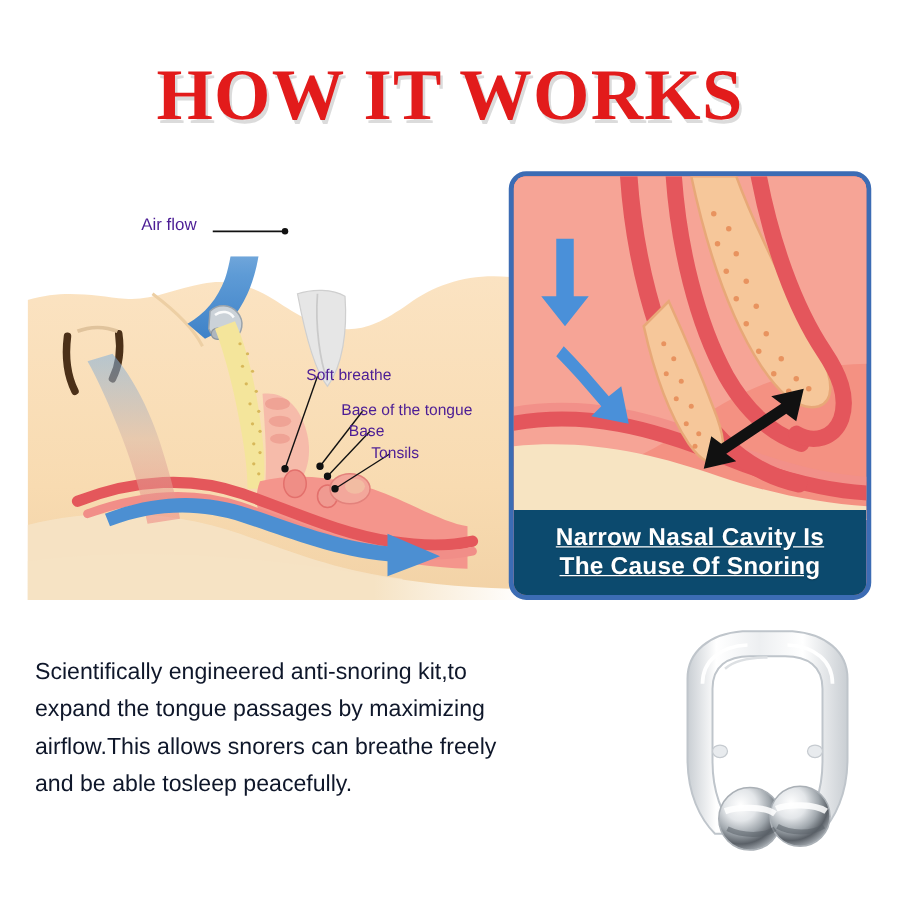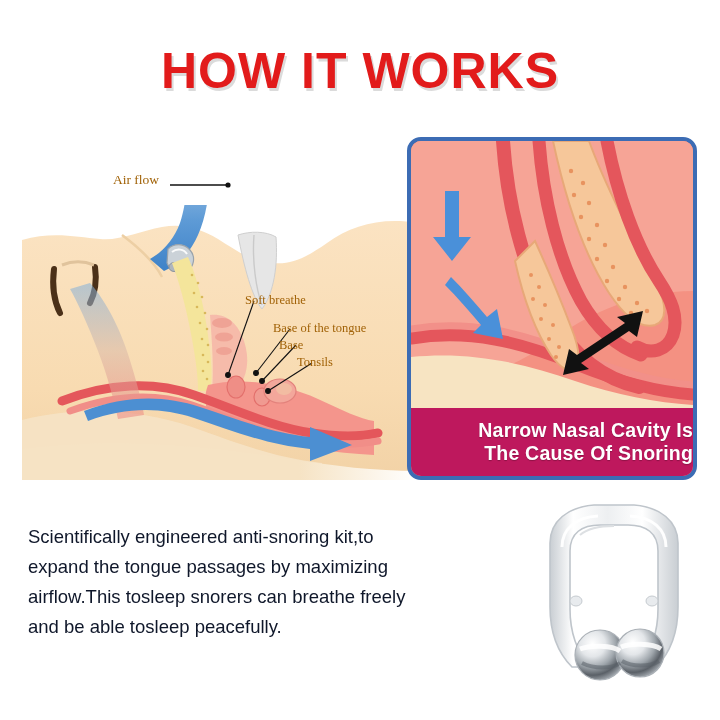--- a/index.html
+++ b/index.html
@@ -6,56 +6,58 @@
   body{
     width:720px;height:720px;overflow:hidden;position:relative;
     font-family:"Liberation Sans", sans-serif;
     -webkit-font-smoothing:antialiased;
   }
   .page{position:absolute;inset:0;background:#fff;}
 
   
   #title{
     position:absolute;left:0;top:42px;width:720px;text-align:center;
-    font-size:50px;font-weight:bold;letter-spacing:1px;color:#E21B1B;
+    font-size:58px;font-weight:bold;letter-spacing:1px;color:#E21B1B;
     text-shadow:2px 3px 0 rgba(190,190,190,.55);
     white-space:nowrap;
+    font-family:Liberation Serif, serif;
   }
 
   
   #left-illo{
     position:absolute;left:22px;top:205px;width:396px;height:275px;
     overflow:hidden;
   }
   #left-illo svg, #right-illo svg, #clip-illo svg{display:block;}
 
   
   .lbl{
-    position:absolute;color:#a16207;font-size:12.5px;
-    font-family:Liberation Serif, serif;white-space:nowrap;
+    position:absolute;color:#4c1d95;font-size:12.5px;
+    font-family:Liberation Sans, sans-serif;white-space:nowrap;
   }
   #lbl-airflow{left:113px;top:172px;font-size:13.5px;}
   #lbl-soft-palate{left:245px;top:293px;}
   #lbl-base-tongue{left:273px;top:321px;}
   #lbl-uvula{left:279px;top:338px;}
   #lbl-tonsils{left:297px;top:355px;text-align:right;}
 
   
   #right-panel{
     position:absolute;left:407px;top:137px;width:290px;height:343px;
     border:4px solid #3C6CB4;border-radius:14px;background:#F49182;
     box-sizing:border-box;overflow:hidden;
   }
   #right-illo{position:absolute;left:0;top:0;width:282px;height:272px;}
   #right-caption{
     position:absolute;left:0;bottom:0;width:100%;height:68px;
-    background:#be185d;color:#ffffff;
-    display:flex;flex-direction:column;align-items:flex-end;justify-content:center;
+    background:#0c4a6e;color:#ffffff;
+    display:flex;flex-direction:column;align-items:center;justify-content:center;
     font-size:19.5px;font-weight:bold;line-height:1.18;letter-spacing:.2px;
     text-shadow:0 1px 1px rgba(0,0,0,.25);
+    text-decoration:underline;
   }
   #right-caption span{display:block;white-space:nowrap;}
 
   
   #body-copy{
     position:absolute;left:28px;top:522px;width:470px;
     font-size:18.5px;line-height:30px;color:#0f172a;
   }
   #body-copy p{margin:0;}
 
@@ -283,21 +285,21 @@
 
     <div id="right-caption">
       <span>Narrow Nasal Cavity Is</span>
       <span>The Cause Of Snoring</span>
     </div>
   </div>
 
   <div id="body-copy">
     <p>Scientifically engineered anti-snoring kit,to</p>
     <p>expand the tongue passages by maximizing</p>
-    <p>airflow.This tosleep snorers can breathe freely</p>
+    <p>airflow.This allows snorers can breathe freely</p>
     <p>and be able tosleep peacefully.</p>
   </div>
 
   <div id="clip-illo">
     <svg width="190" height="190" viewBox="0 0 190 190" xmlns="http://www.w3.org/2000/svg">
       <defs>
         <linearGradient id="silG" x1="0" y1="0" x2="1" y2="0">
           <stop offset="0%" stop-color="#C9CED3"></stop>
           <stop offset="18%" stop-color="#FFFFFF"></stop>
           <stop offset="45%" stop-color="#EDEFF1"></stop>

